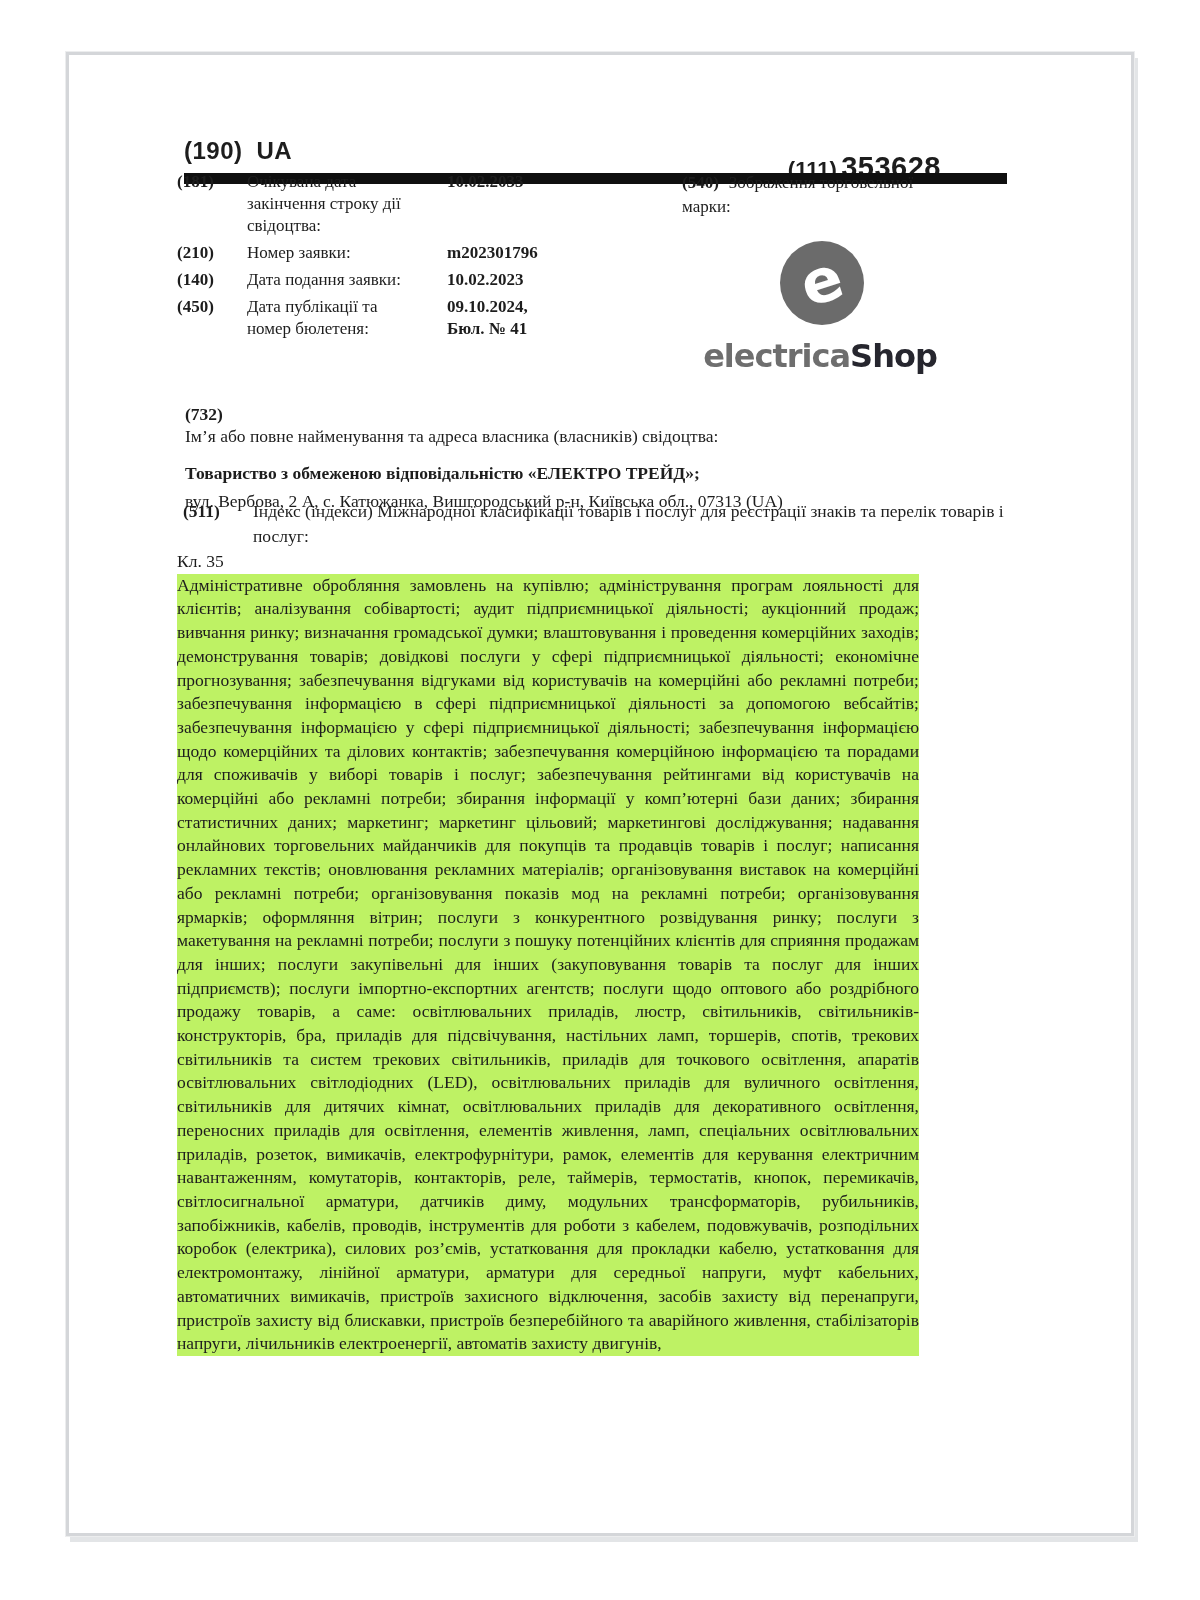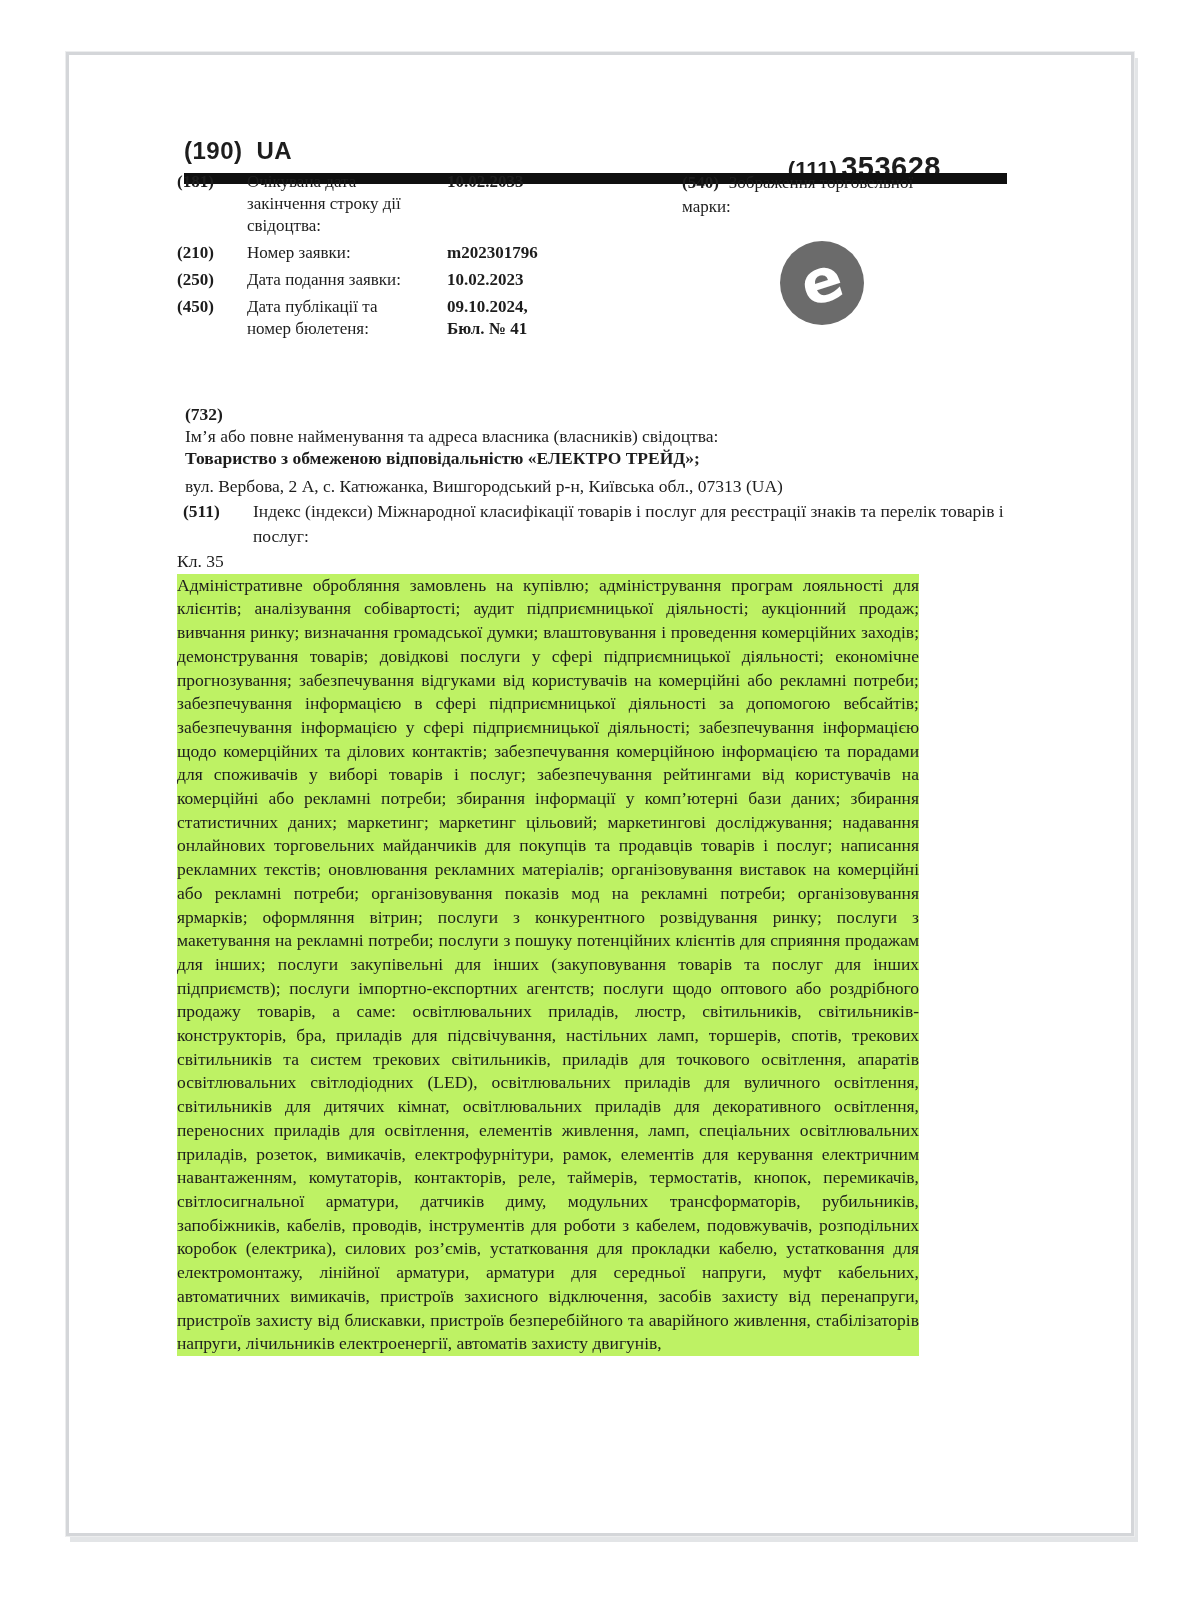--- a/index.html
+++ b/index.html
@@ -34,21 +34,21 @@
   .logo-e{display:block;width:100%;height:100%;text-align:center;
     font-family:"DejaVu Sans",sans-serif;font-weight:700;font-size:60px;line-height:80px;color:#ffffff;
     transform:rotate(-18deg);}
   .logo-word{position:absolute;left:601px;top:283px;width:300px;text-align:center;
     font-family:"DejaVu Sans",sans-serif;font-weight:700;font-size:32px;line-height:36px;letter-spacing:-1px;white-space:nowrap;}
   .word-gray{color:#6e6e6e;}
   .word-dark{color:#26262e;}
 
   
   .owner{position:absolute;left:116px;top:348px;width:900px;display:flex;font-size:17.5px;line-height:22px;flex-direction:column;}
-  .owner-name{font-weight:700;}
+  .owner-name{font-weight:700;margin-top:15px;}
   .owner-address{margin-top:6px;}
 
   
   .class-block{position:absolute;left:114px;top:444px;width:910px;display:flex;font-size:17.5px;line-height:25px;}
   .class-block .flabel-wide{width:760px;}
 
   
   .goods{position:absolute;left:108px;top:495px;width:900px;display:flex;font-size:17.5px;line-height:23.7px;flex-direction:column;}
   .goods .class-label{width:70px;flex:none;}
   .goods-text{width:742px;text-align:justify;background:#bef264;}
@@ -74,38 +74,41 @@
 закінчення строку дії
 свідоцтва:</div>
       <div class="fvalue">10.02.2033</div>
     </div>
     <div class="frow">
       <div class="fnum">(210)</div>
       <div class="flabel">Номер заявки:</div>
       <div class="fvalue">m202301796</div>
     </div>
     <div class="frow">
-      <div class="fnum">(250)</div>
+      <div class="fnum">(140)</div>
       <div class="flabel">Дата подання заявки:</div>
       <div class="fvalue">10.02.2023</div>
     </div>
     <div class="frow">
       <div class="fnum">(450)</div>
       <div class="flabel">Дата публікації та
 номер бюлетеня:</div>
       <div class="fvalue">09.10.2024,
 Бюл. № 41</div>
     </div>
   </div>
 
   <div class="mark-label">
     <span class="fnum-inline">(540)</span><span>Зображення торговельної марки:</span>
   </div>
   <div class="logo-circle">
     <span class="logo-e">e</span>
+  </div>
+  <div class="logo-word">
+    <span class="word-gray">electrica</span><span class="word-dark">Shop</span>
   </div>
 
   <div class="owner">
     <div class="fnum">(732)</div>
     <div class="owner-body">
       <div>Ім’я або повне найменування та адреса власника (власників) свідоцтва:</div>
       <div class="owner-name">Товариство з обмеженою відповідальністю «ЕЛЕКТРО ТРЕЙД»;</div>
       <div class="owner-address">вул. Вербова, 2 А, с. Катюжанка, Вишгородський р-н, Київська обл., 07313 (UA)</div>
     </div>
   </div>

